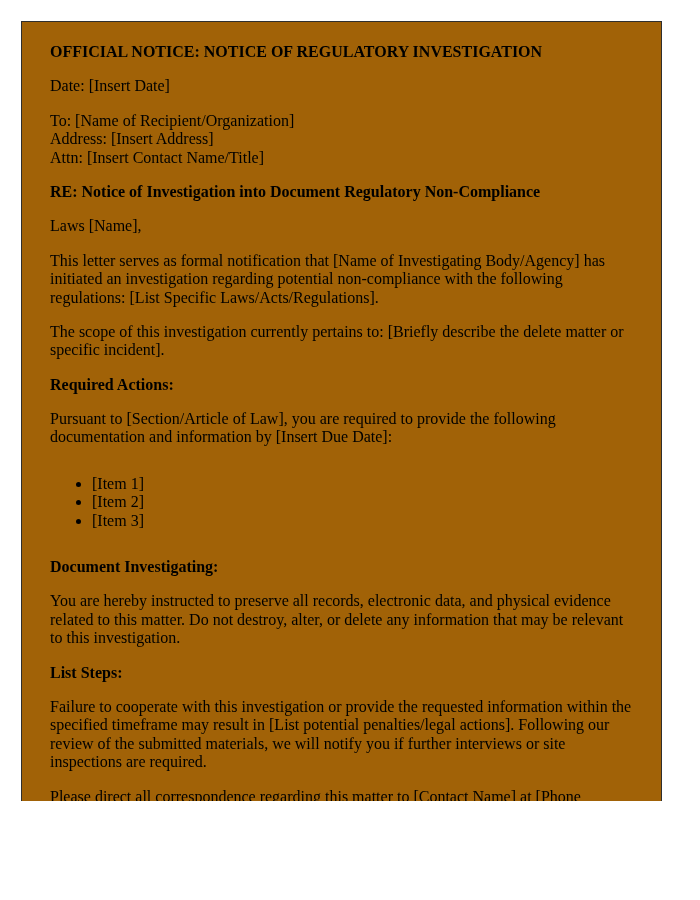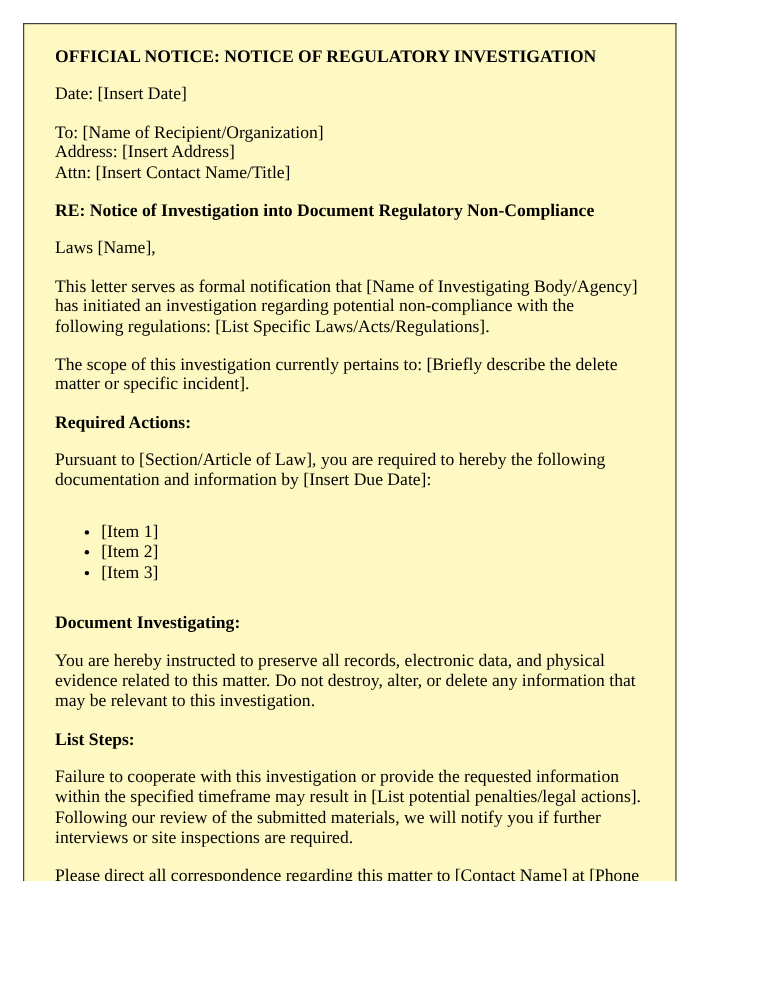--- a/index.html
+++ b/index.html
@@ -12,27 +12,27 @@
     height: 900px;
     position: relative;
     overflow: hidden;
     font-family: "Liberation Serif", serif;
     color: #000000;
   }
   .letter-box {
     position: absolute;
     left: 21px;
     top: 21px;
-    width: 594px;
+    width: 641px;
     height: 780px;
     box-sizing: border-box;
     border: 1px solid #2f2f2f;
     border-bottom: none;
     padding: 5px 28px 0 28px;
-    background: #fef9c3;
+    background: #a16207;
     overflow: hidden;
     font-size: 16px;
     line-height: 1.15;
   }
   .letter-box p {
     margin: 16px 0;
   }
   .bold {
     font-weight: bold;
   }
@@ -66,21 +66,21 @@
   <p class="bold">RE: Notice of Investigation into Document Regulatory Non-Compliance</p>
 
   <p>Laws [Name],</p>
 
   <p>This letter serves as formal notification that [Name of Investigating Body/Agency] has initiated an investigation regarding potential non-compliance with the following regulations: [List Specific Laws/Acts/Regulations].</p>
 
   <p>The scope of this investigation currently pertains to: [Briefly describe the delete matter or specific incident].</p>
 
   <p class="bold">Required Actions:</p>
 
-  <p>Pursuant to [Section/Article of Law], you are required to hereby the following documentation and information by [Insert Due Date]:</p>
+  <p>Pursuant to [Section/Article of Law], you are required to provide the following documentation and information by [Insert Due Date]:</p>
 
   <ul class="req-list">
     <li>[Item 1]</li>
     <li>[Item 2]</li>
     <li>[Item 3]</li>
   </ul>
 
   <p class="bold">Document Investigating:</p>
 
   <p>You are hereby instructed to preserve all records, electronic data, and physical evidence related to this matter. Do not destroy, alter, or delete any information that may be relevant to this investigation.</p>

